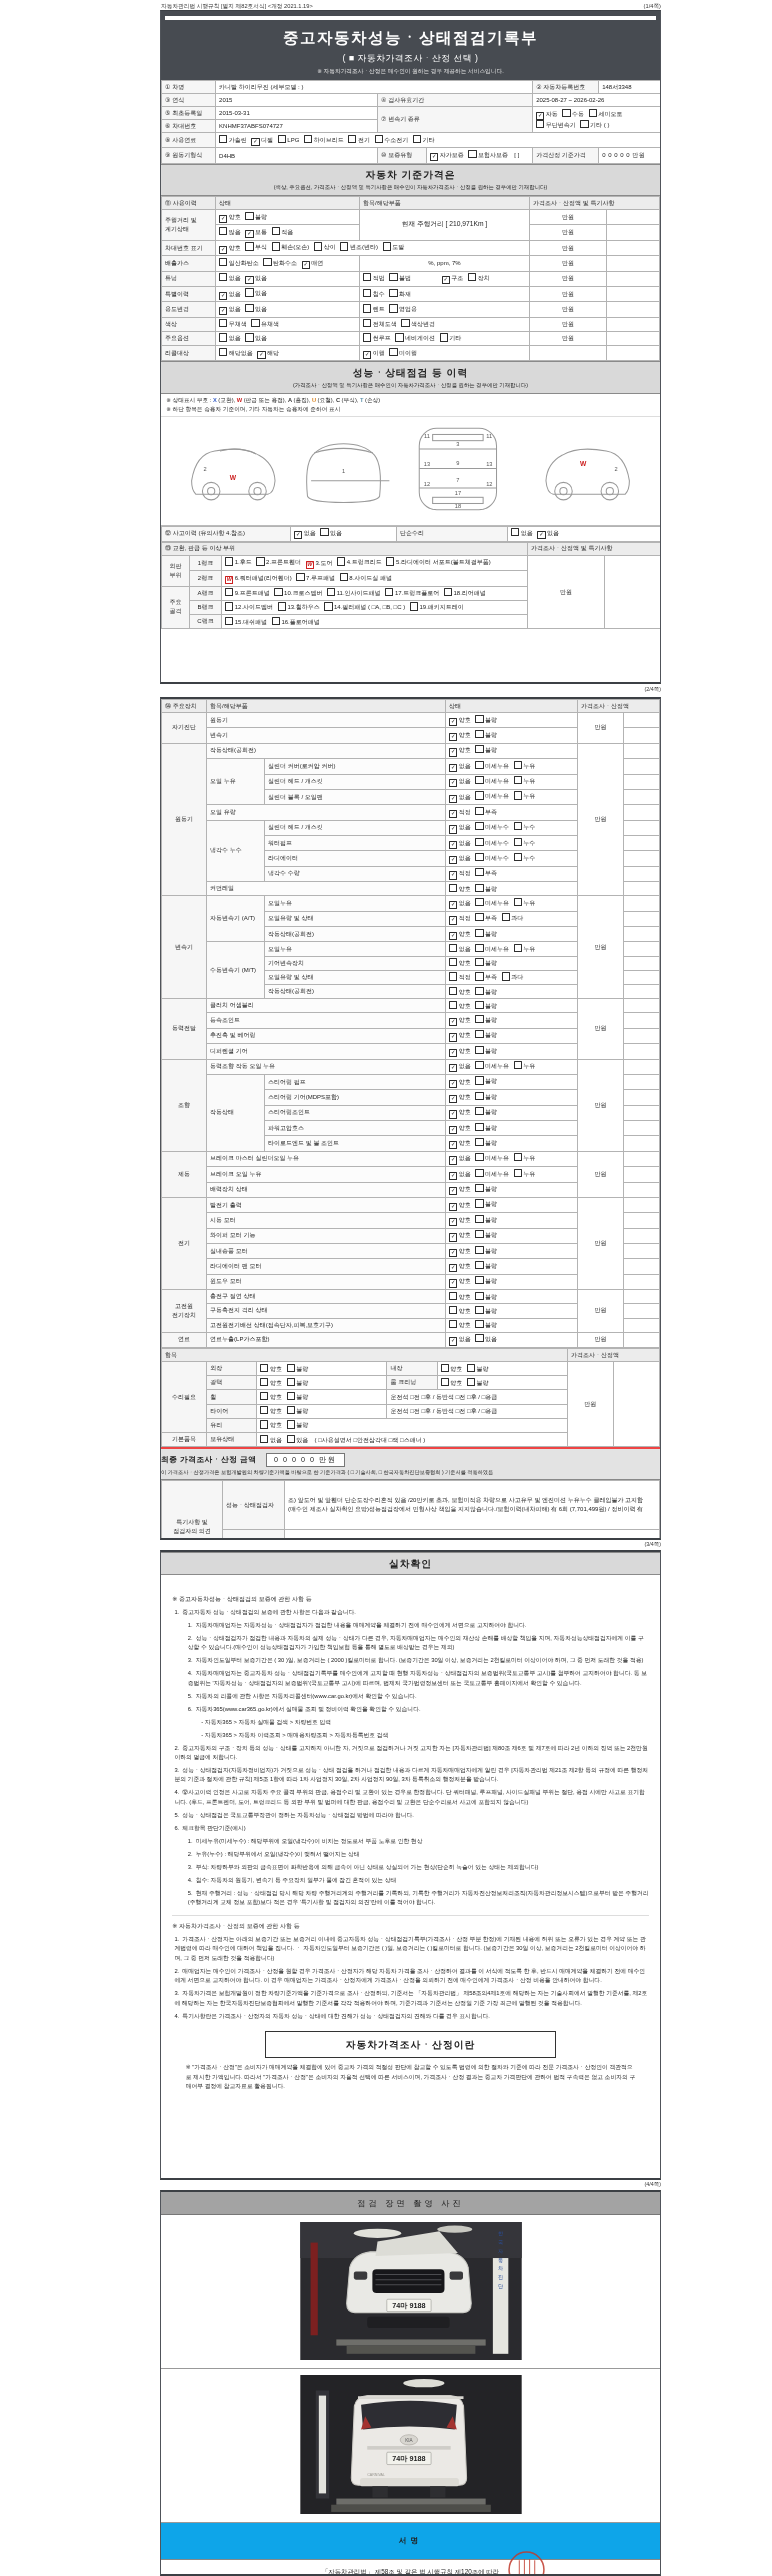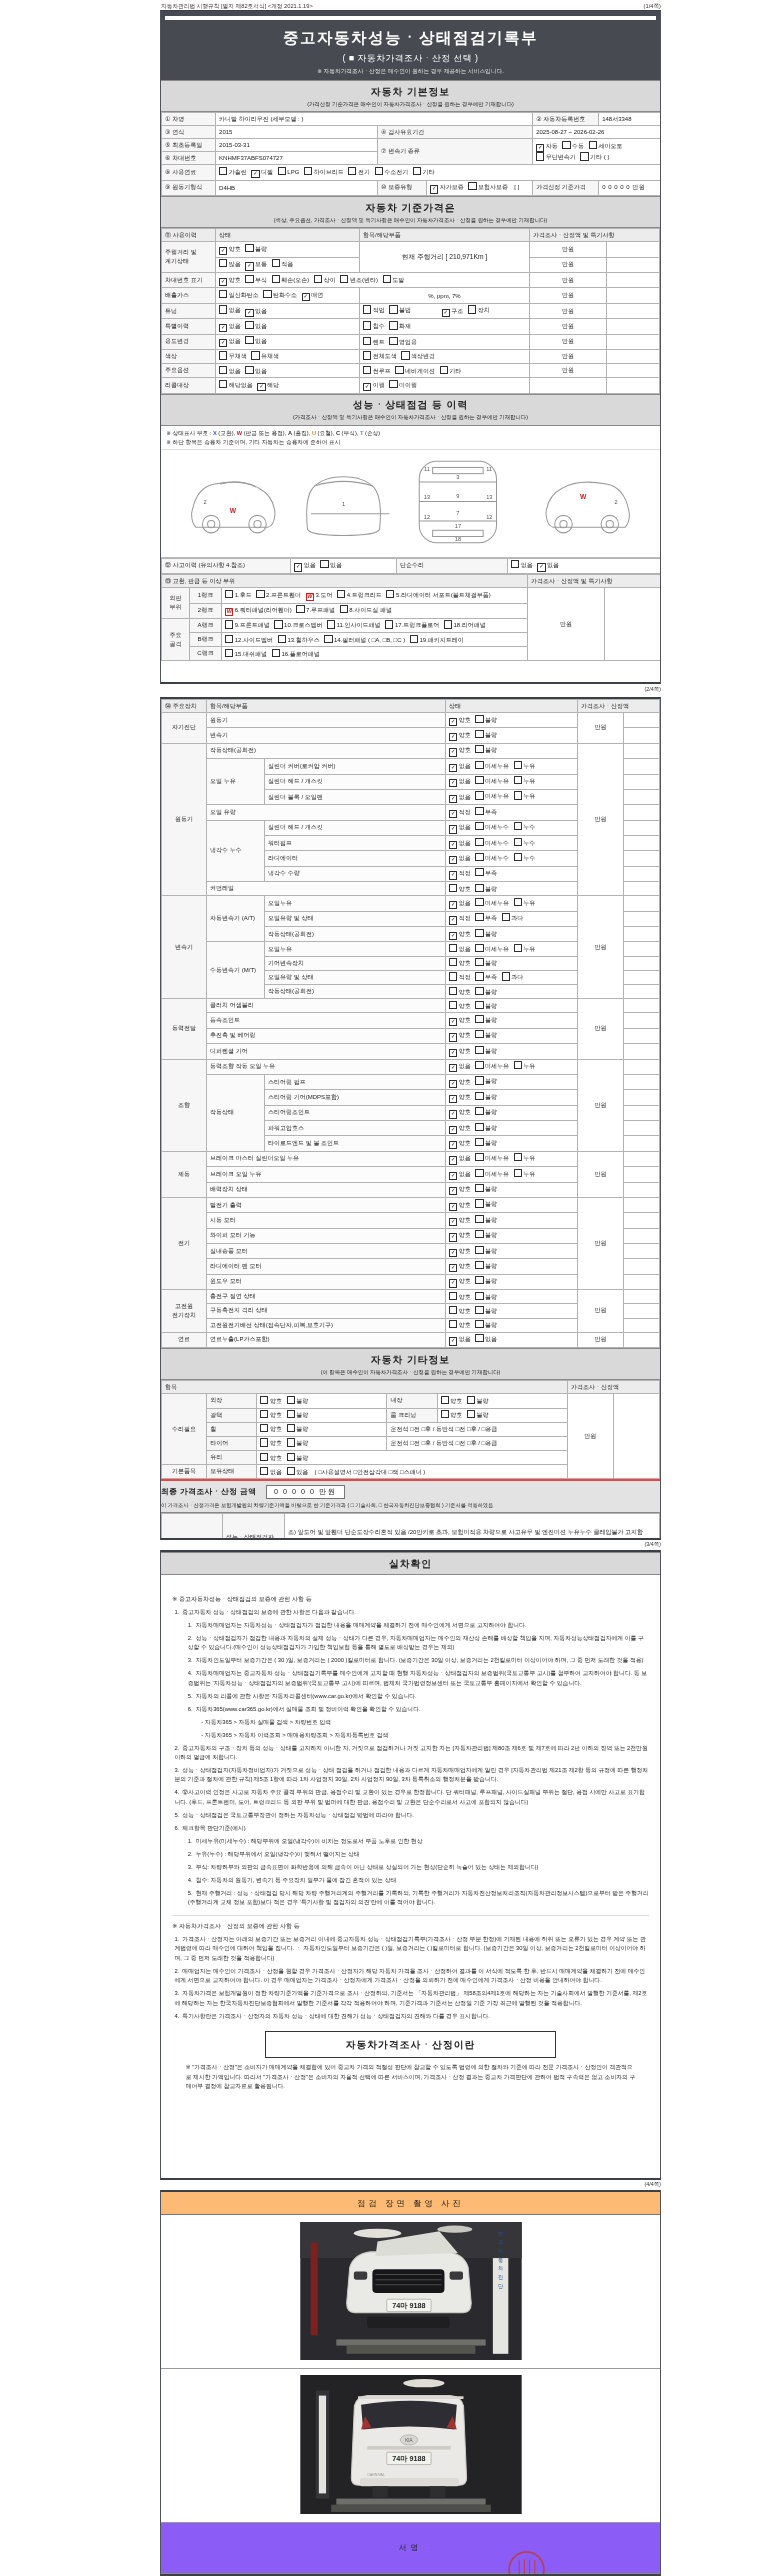--- a/index.html
+++ b/index.html
@@ -36,23 +36,23 @@
   .diagwrap{border-bottom:0.5px solid #bbb;text-align:center;padding:2.1px 0;}
   .finalband{background:#e3e3e3;border-top:2px solid #ef4444;border-bottom:0.5px solid #888;text-align:left;padding:3.6px 0 3.1px;}
   .finalband .fl{font-size:7.7px;font-weight:bold;letter-spacing:0.5px;}
   .finalband .fv{display:inline-block;background:#fff;border:0.5px solid #777;padding:1px 7.2px;margin-left:7.2px;font-size:7.2px;letter-spacing:1.5px;}
   .finalband .fn{font-size:5.2px;margin-top:2.6px;color:#222;}
   .noticebody{padding:6.2px 11.3px;font-size:5.8px;line-height:1.62;margin-top:8px;}
   .nh{margin:5.2px 0 3.1px;font-size:6px;}
   .ni{position:relative;margin:3.6px 0;}
   .pricingbox{width:289px;margin:10.3px auto 3.1px;border:0.8px solid #333;text-align:center;font-size:9.8px;font-weight:bold;letter-spacing:1px;padding:4.6px 0;}
   .pricingtext{font-size:5.8px;line-height:1.6;margin:5.2px 13.4px 7.2px;}
-  .phband{background:#fdba74;border-bottom:0.5px solid #777;text-align:center;font-size:8.2px;letter-spacing:3.1px;padding:5.7px 0;}
+  .phband{background:#a3a3a3;border-bottom:0.5px solid #777;text-align:center;font-size:8.2px;letter-spacing:3.1px;padding:5.7px 0;}
   .photorow{border-bottom:0.5px solid #999;text-align:center;padding:6.2px 0;}
-  .sigband{background:#8b5cf6;border-bottom:0.5px solid #888;text-align:center;font-size:7.7px;letter-spacing:4.1px;padding:20px 0;}
+  .sigband{background:#0ea5e9;border-bottom:0.5px solid #888;text-align:center;font-size:7.7px;letter-spacing:4.1px;padding:13px 0;font-weight:bold;}
   .sigtext{text-align:center;font-size:6.4px;line-height:1.7;margin-top:7.2px;}
   .seal{position:absolute;right:113px;bottom:-17.5px;}
 </style>
 </head>
 <body>
 
 <div id="canvas">
 
   <div class="topline">
     <span>자동차관리법 시행규칙 [별지 제82호서식] &lt;개정 2021.1.19&gt;</span>
@@ -60,24 +60,20 @@
   </div>
 
   <div class="page" id="page1" style="top:10.3px;height:674px;border-top-width:1px;">
     <div class="dkhead">
       <div class="stripe"></div>
       <div class="dk-title">중고자동차성능ㆍ상태점검기록부</div>
       <div class="dk-sub">( ■ 자동차가격조사ㆍ산정 선택 )</div>
       <div class="dk-note">※ 자동차가격조사ㆍ산정은 매수인이 원하는 경우 제공하는 서비스입니다.</div>
     </div>
 
-    <div class="secband">
-      <div class="st1">자동차 기본정보</div>
-      <div class="st2">(가격산정 기준가격은 매수인이 자동차가격조사ㆍ산정을 원하는 경우에만 기재합니다)</div>
-    </div>
     <table id="t-basic">
 <colgroup>
           <col style="width:54px">
           <col style="width:162px">
           <col style="width:49px">
           <col style="width:106px">
           <col style="width:66px">
           <col style="width:62px">
         </colgroup>
 <tbody>
@@ -567,24 +563,20 @@
           <tr>
             <td class="glab" rowspan="1">연료</td>
             <td class="nm" colspan="2">연료누출(LP가스포함)</td>
             <td><span class="ck"><i class="bx">✓</i><span>없음</span></span><span class="ck"><i class="bx"></i><span>있음</span></span></td>
             <td class="pr" rowspan="1">만원</td>
             <td class="xt"></td>
           </tr>
         </tbody>
       </table>
 
-    <div class="secband">
-      <div class="st1">자동차 기타정보</div>
-      <div class="st2">(이 항목은 매수인이 자동차가격조사ㆍ산정을 원하는 경우에만 기재합니다)</div>
-    </div>
     <table id="t-etc">
         <colgroup>
           <col style="width:45px">
           <col style="width:50px">
           <col style="width:130px">
           <col style="width:50px">
           <col style="width:130px">
           <col style="width:46px">
           <col style="width:46px">
         </colgroup>

